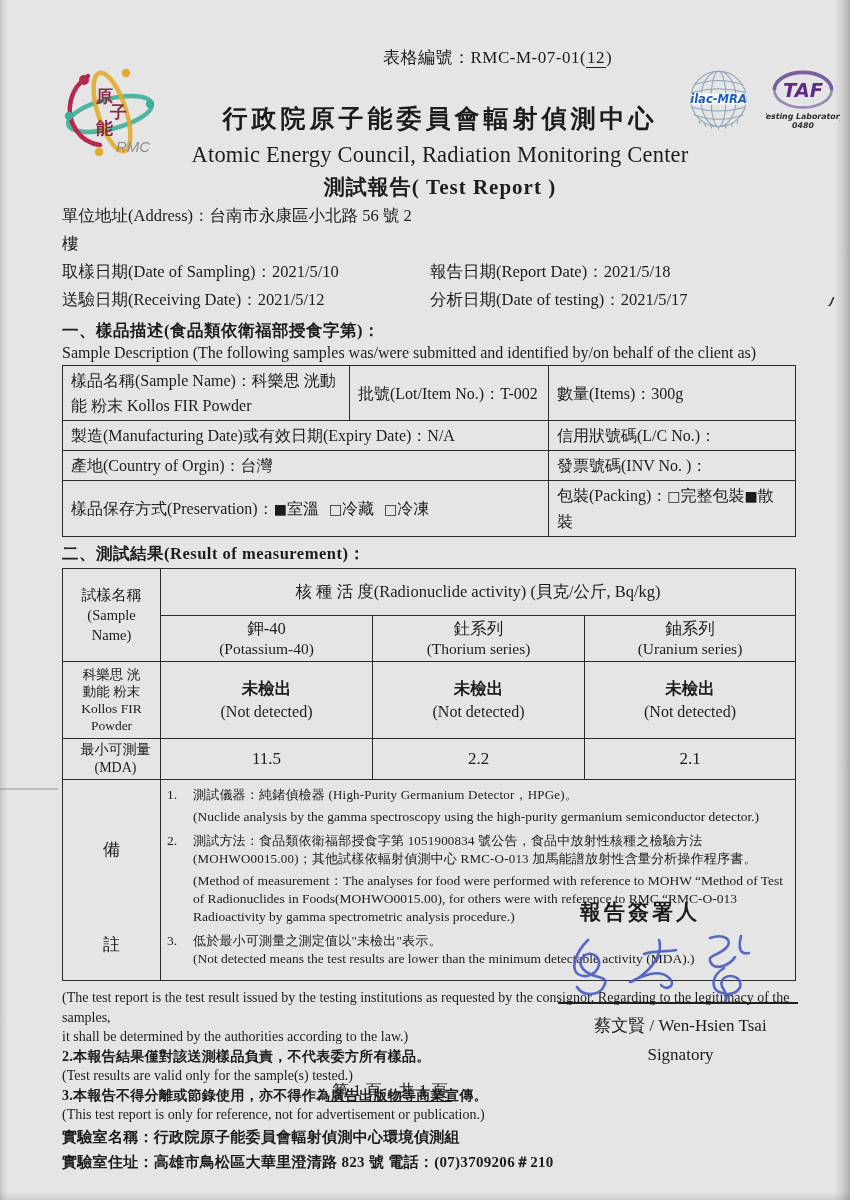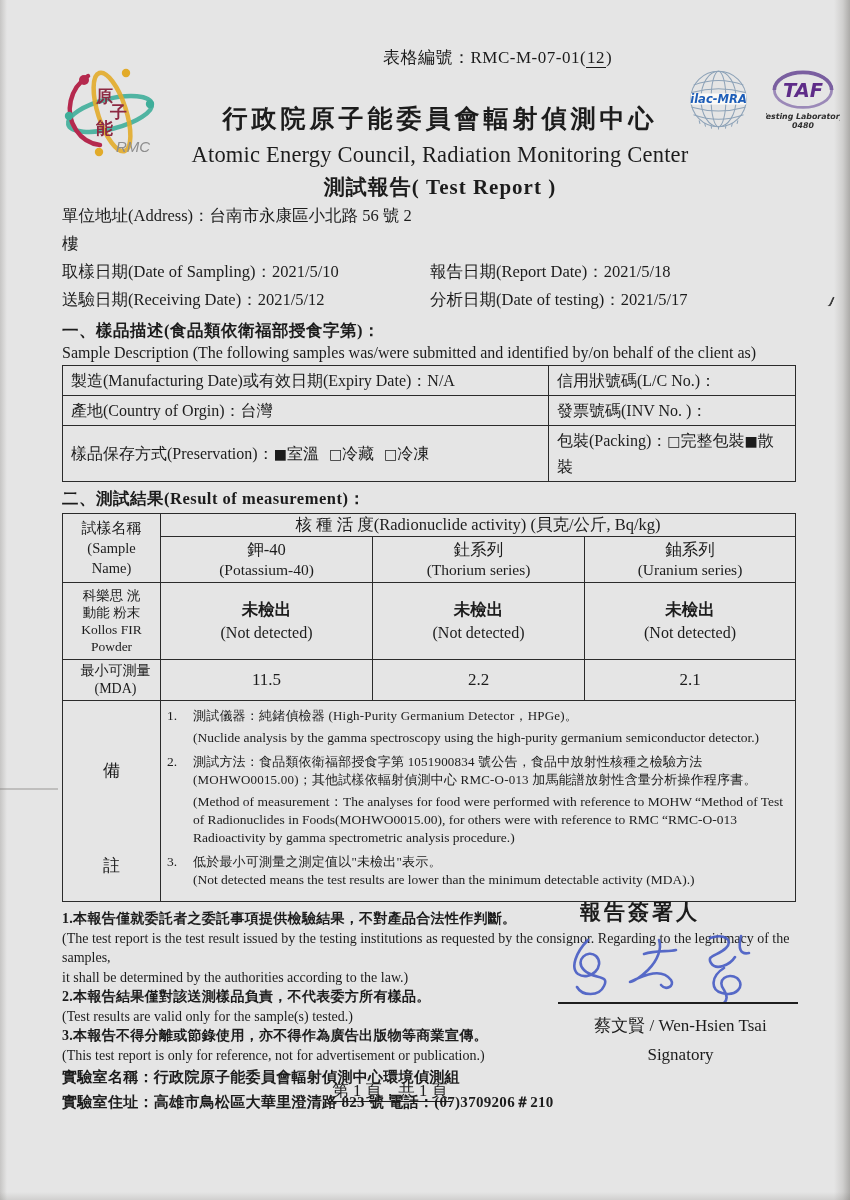--- a/index.html
+++ b/index.html
@@ -45,21 +45,21 @@
   table{border-collapse:collapse;width:733px;table-layout:fixed;}
   td{border:1.6px solid var(--line);padding:2px 8px;font-size:16px;vertical-align:middle;}
   .t1 td{line-height:25px;}
   .t1{margin-top:2px;}
   .chk{font-family:var(--sans);font-size:14px;}
   .opt{margin-right:10px;}
   .opt:last-child{margin-right:0;}
 
   .t2{margin-top:3px;}
   .t2 .hdr{text-align:center;}
-  .t2 .act-h{font-size:16.5px;padding:0 4px;}
+  .t2 .act-h{font-size:16.5px;padding:12px 4px;}
   .t2 .nuc-zh{font-size:16.5px;line-height:21px;}
   .t2 .nuc-en{font-size:15.5px;line-height:20px;}
   .t2 .samp-name{font-size:13.5px;line-height:17px;text-align:center;padding:4px 2px;}
   .t2 .val-zh{font-size:16.5px;font-weight:700;line-height:24px;}
   .t2 .val-en{font-size:16px;line-height:22px;font-weight:400;}
   .t2 .val{text-align:center;padding:6px 1px;}
   .t2 .mda-l{font-size:14px;line-height:18px;text-align:center;padding-left:16px;}
   .t2 .mda-v{text-align:center;font-size:17px;}
   .rk-label{text-align:center;font-size:17px;}
   .rk-label .rk-ch{display:block;line-height:1;}
@@ -169,20 +169,25 @@
     <div class="sec-head">一、樣品描述(食品類依衛福部授食字第)：</div>
     <div class="sec-sub">Sample Description (The following samples was/were submitted and identified by/on behalf of the client as)</div>
 
     <table class="t1">
       <colgroup>
           <col style="width:287px">
           <col style="width:199px">
           <col style="width:247px">
         </colgroup>
       <tbody>
+          <tr>
+        <td>樣品名稱(Sample Name)：科樂思 洸動能 粉末 Kollos FIR Powder</td>
+        <td>批號(Lot/Item No.)：T-002</td>
+        <td>數量(Items)：300g</td>
+      </tr>
       <tr>
         <td colspan="2" style="width:503px">製造(Manufacturing Date)或有效日期(Expiry Date)：N/A</td>
         <td>信用狀號碼(L/C No.)：</td>
       </tr>
       <tr>
         <td colspan="2">產地(Country of Orgin)：台灣</td>
         <td>發票號碼(INV No. )：</td>
       </tr>
       <tr>
         <td colspan="2">
@@ -281,21 +286,20 @@
               <div class="rk-zh">低於最小可測量之測定值以"未檢出"表示。</div>
               <div class="rk-en" style="margin-top:0;">(Not detected means the test results are lower than the minimum detectable activity (MDA).)</div>
             </div>
           </div>
         </td>
       </tr>
     </tbody>
       </table>
 
     <div class="foot">
-      <div class="fn-zh">1.本報告僅就委託者之委託事項提供檢驗結果，不對產品合法性作判斷。</div>
       <div class="fn-en">(The test report is the test result issued by the testing institutions as requested by the consignor. Regarding to the legitimacy of the samples,</div>
       <div class="fn-en">it shall be determined by the authorities according to the law.)</div>
       <div class="fn-zh">2.本報告結果僅對該送測樣品負責，不代表委方所有樣品。</div>
       <div class="fn-en">(Test results are valid only for the sample(s) tested.)</div>
       <div class="fn-zh">3.本報告不得分離或節錄使用，亦不得作為廣告出版物等商業宣傳。</div>
       <div class="fn-en">(This test report is only for reference, not for advertisement or publication.)</div>
       <div class="lab-line">實驗室名稱：行政院原子能委員會輻射偵測中心環境偵測組</div>
       <div class="lab-line">實驗室住址：高雄市鳥松區大華里澄清路 823 號  電話：(07)3709206＃210</div>
     </div>
   </div>

